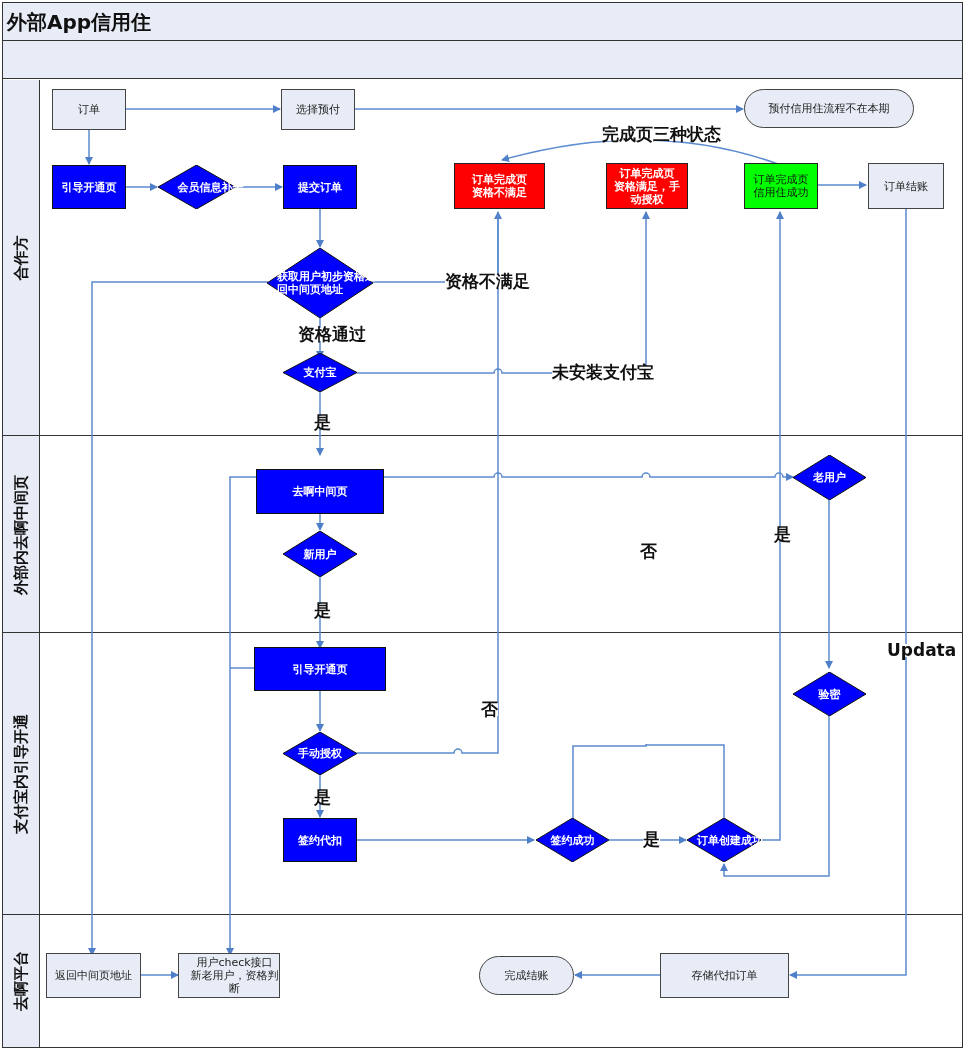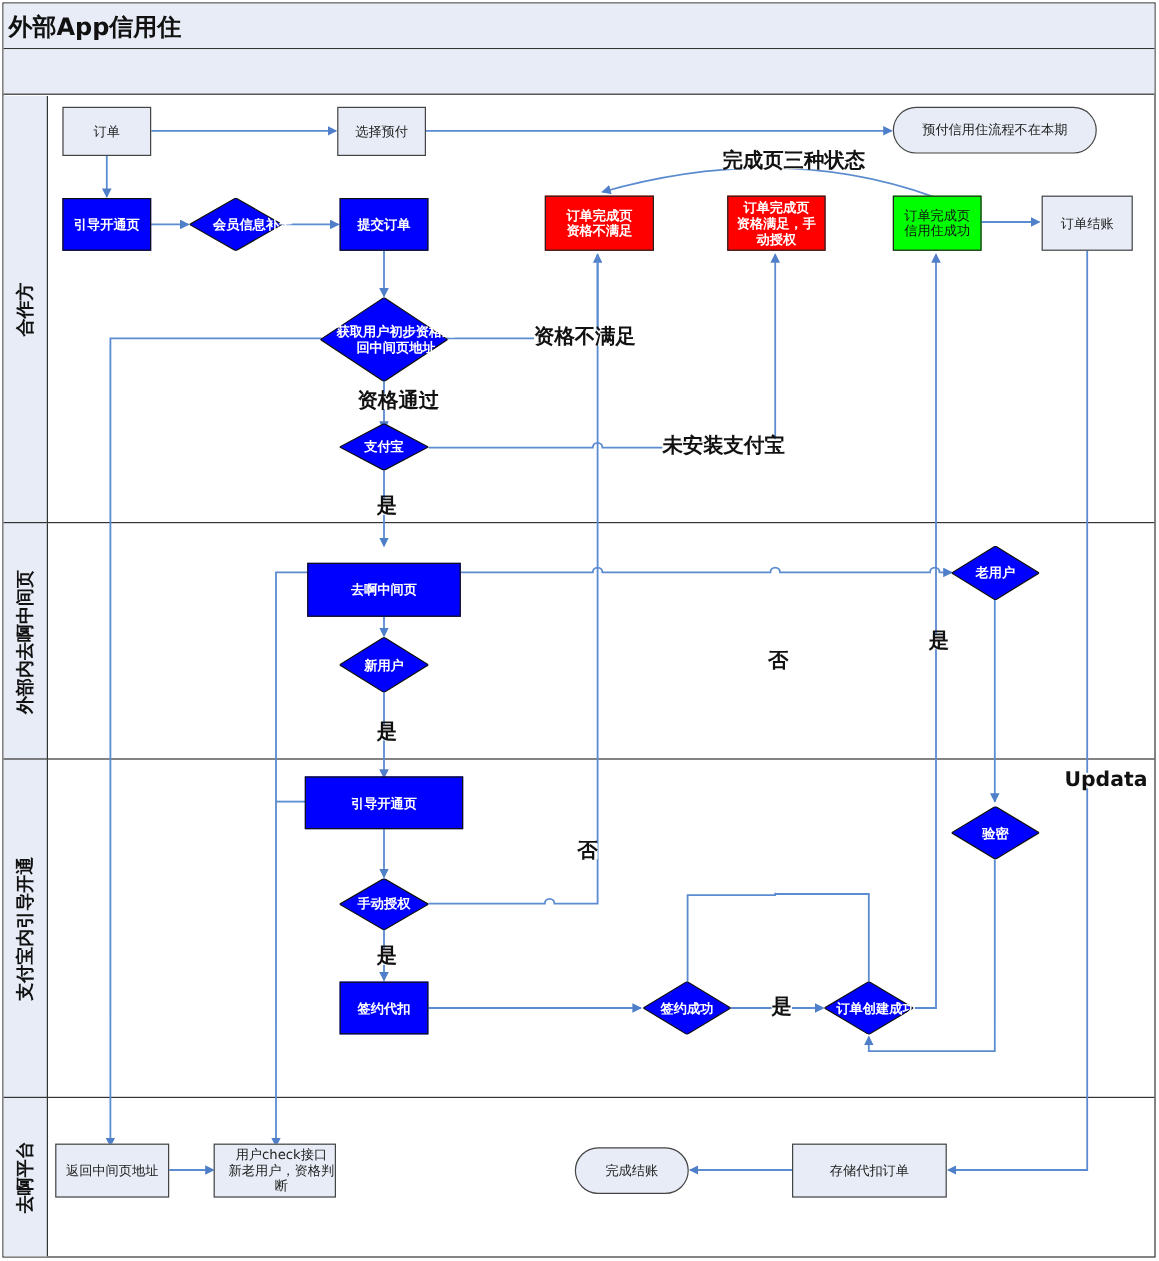--- a/index.html
+++ b/index.html
@@ -23,21 +23,21 @@
           justify-content: center; text-align: center; font-size: 11px; line-height: 13px; }
   .box-light { background: #e7ecf6; border: 1.5px solid #444; color: #222; }
   .box-blue { background: #0000ff; border: 1.5px solid #111; color: #ffffff; font-weight: bold; }
   .box-red { background: #ff0000; border: 1.5px solid #222; color: #ffffff; font-weight: bold; }
   .box-green { background: #00ff00; border: 1.5px solid #222; color: #111; }
   .terminal { background: #e7ecf6; border: 1.5px solid #444; border-radius: 22px; color: #222; }
   .diamond { position: absolute; }
   .diamond svg { position: absolute; left: 0; top: 0; }
   .diamond .dlabel { position: absolute; left: 0; top: 0; width: 100%; height: 100%;
                      display: flex; align-items: center; justify-content: center;
-                     text-align: center; color: #fff; font-weight: bold; font-size: 11px; line-height: 13px; }
+                     color: #fff; font-weight: bold; font-size: 11px; line-height: 13px; }
   .edge-label { position: absolute; font-size: 17px; font-weight: bold; color: #111;
                 background: #ffffff; white-space: nowrap; line-height: 13px; }
 </style>
 </head>
 <body>
 
 <div id="frame"></div>
 <div id="title-bar">
   <div id="title-text">外部App信用住</div>
 </div>

